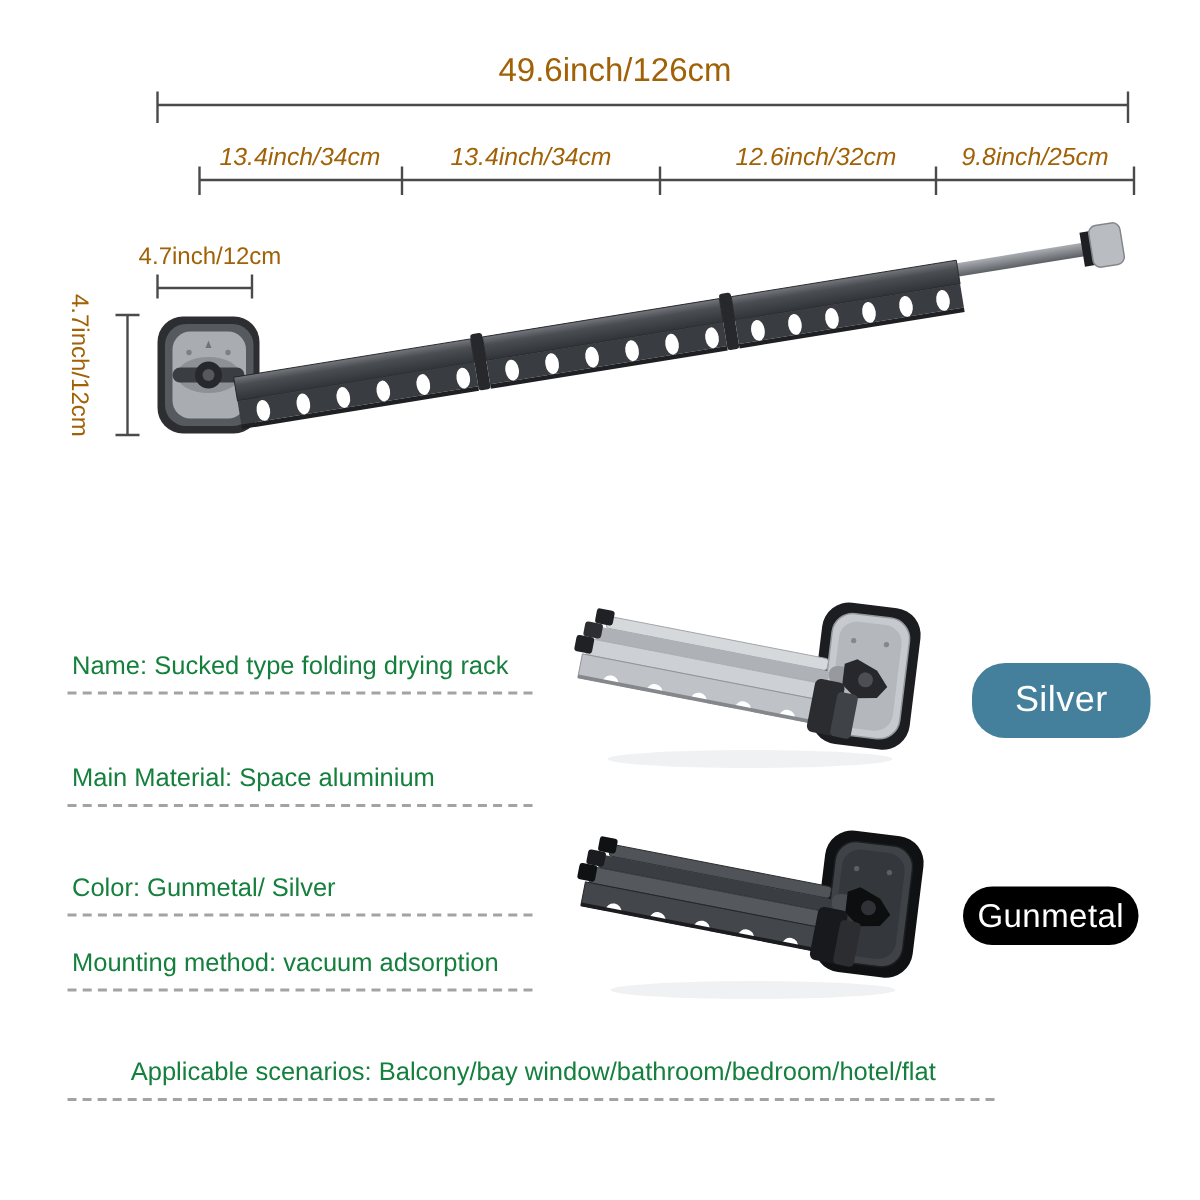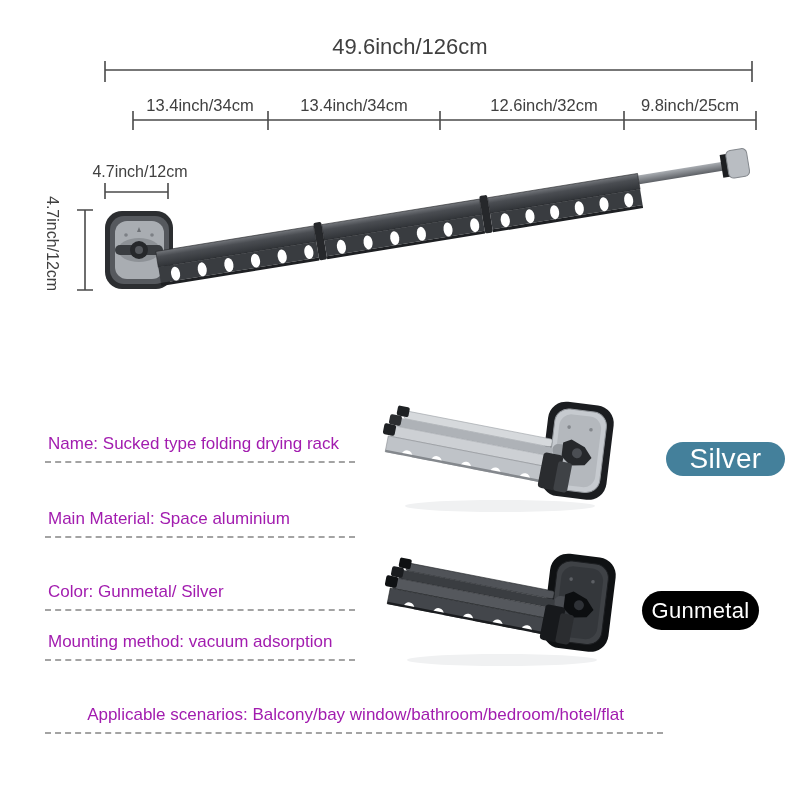--- a/index.html
+++ b/index.html
@@ -3,44 +3,44 @@
 <meta charset="utf-8">
 <style>
   html,body{margin:0;padding:0;}
   body{
     width:800px;height:800px;background:#ffffff;position:relative;overflow:hidden;
     font-family:"Liberation Sans","DejaVu Sans",sans-serif;color:#3b3b3b;
   }
   .stage{position:absolute;inset:0;}
   .abs{position:absolute;}
   
-  .dim{position:absolute;color:#404040;text-align:center;white-space:nowrap;}
+  .dim{position:absolute;color:#a16207;text-align:center;white-space:nowrap;}
   .dim-total{left:260px;top:34px;width:300px;font-size:22px;}
-  .dim-seg{top:96px;width:160px;font-size:16.5px;}
+  .dim-seg{top:96px;width:160px;font-size:16.5px;font-style:italic;}
   .seg0{left:120px;} .seg1{left:274px;} .seg2{left:464px;} .seg3{left:610px;}
   .dim-mount-w{left:75px;top:163px;width:130px;font-size:16px;}
   .dim-mount-h{
     left:44px;top:196px;height:118px;font-size:16px;
     writing-mode:vertical-rl;text-align:left;line-height:1;
   }
   
   .dimlines{left:0;top:0;pointer-events:none;}
   
   .spec-row{position:absolute;left:45px;}
-  .spec-text{font-size:17px;color:#a21caf;white-space:nowrap;padding-left:3px;}
+  .spec-text{font-size:17px;color:#15803d;white-space:nowrap;padding-left:3px;}
   .spec-dash{border-top:2px dashed #a3a3a3;height:0;margin-top:7px;}
   .r1{top:434px;} .r2{top:509px;} .r3{top:582px;} .r4{top:632px;} .r5{top:705px;text-align:center;}
   .w-mid .spec-dash{width:310px;}
   .w-long .spec-dash{width:618px;}
   
   .pill{
     position:absolute;display:flex;align-items:center;justify-content:center;
     color:#ffffff;border-radius:22px;letter-spacing:.3px;
   }
-  .pill-silver{left:666px;top:442px;width:119px;height:34px;font-size:28px;}
+  .pill-silver{left:648px;top:442px;width:119px;height:50px;font-size:24px;}
   .pill-gunmetal{left:642px;top:591px;width:117px;height:39px;font-size:22px;}
 </style>
 </head>
 <body>
 
 <div class="stage">
 
   <svg class="abs dimlines" width="800" height="800" viewBox="0 0 800 800">
     <g stroke="#4a4a4a" stroke-width="1.6" fill="none">
 

